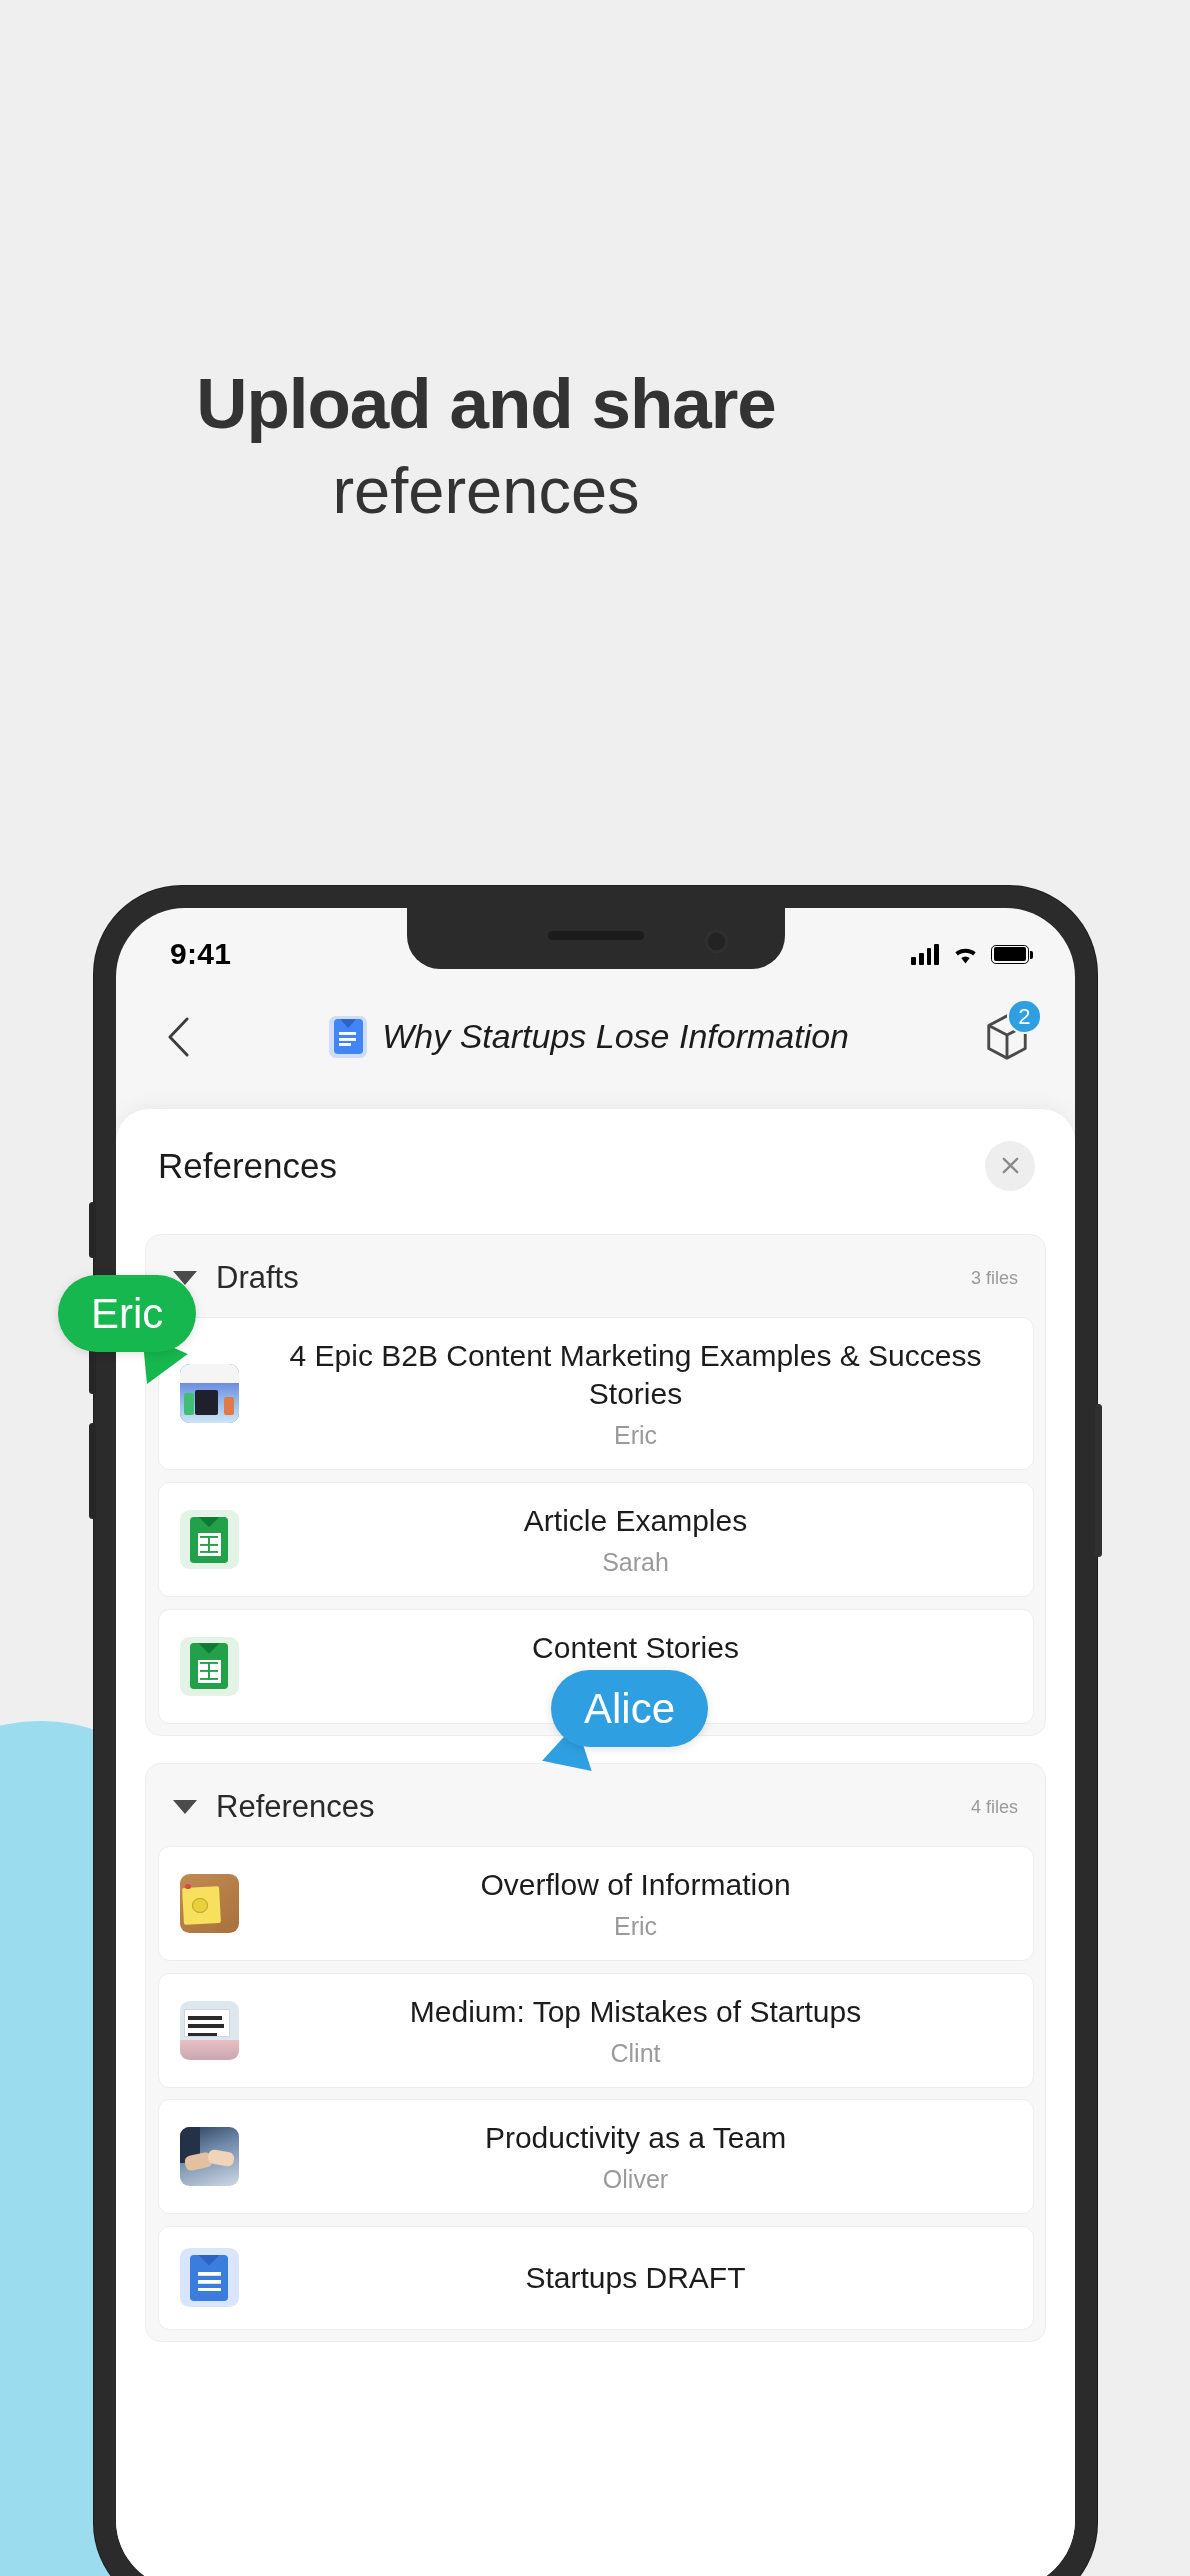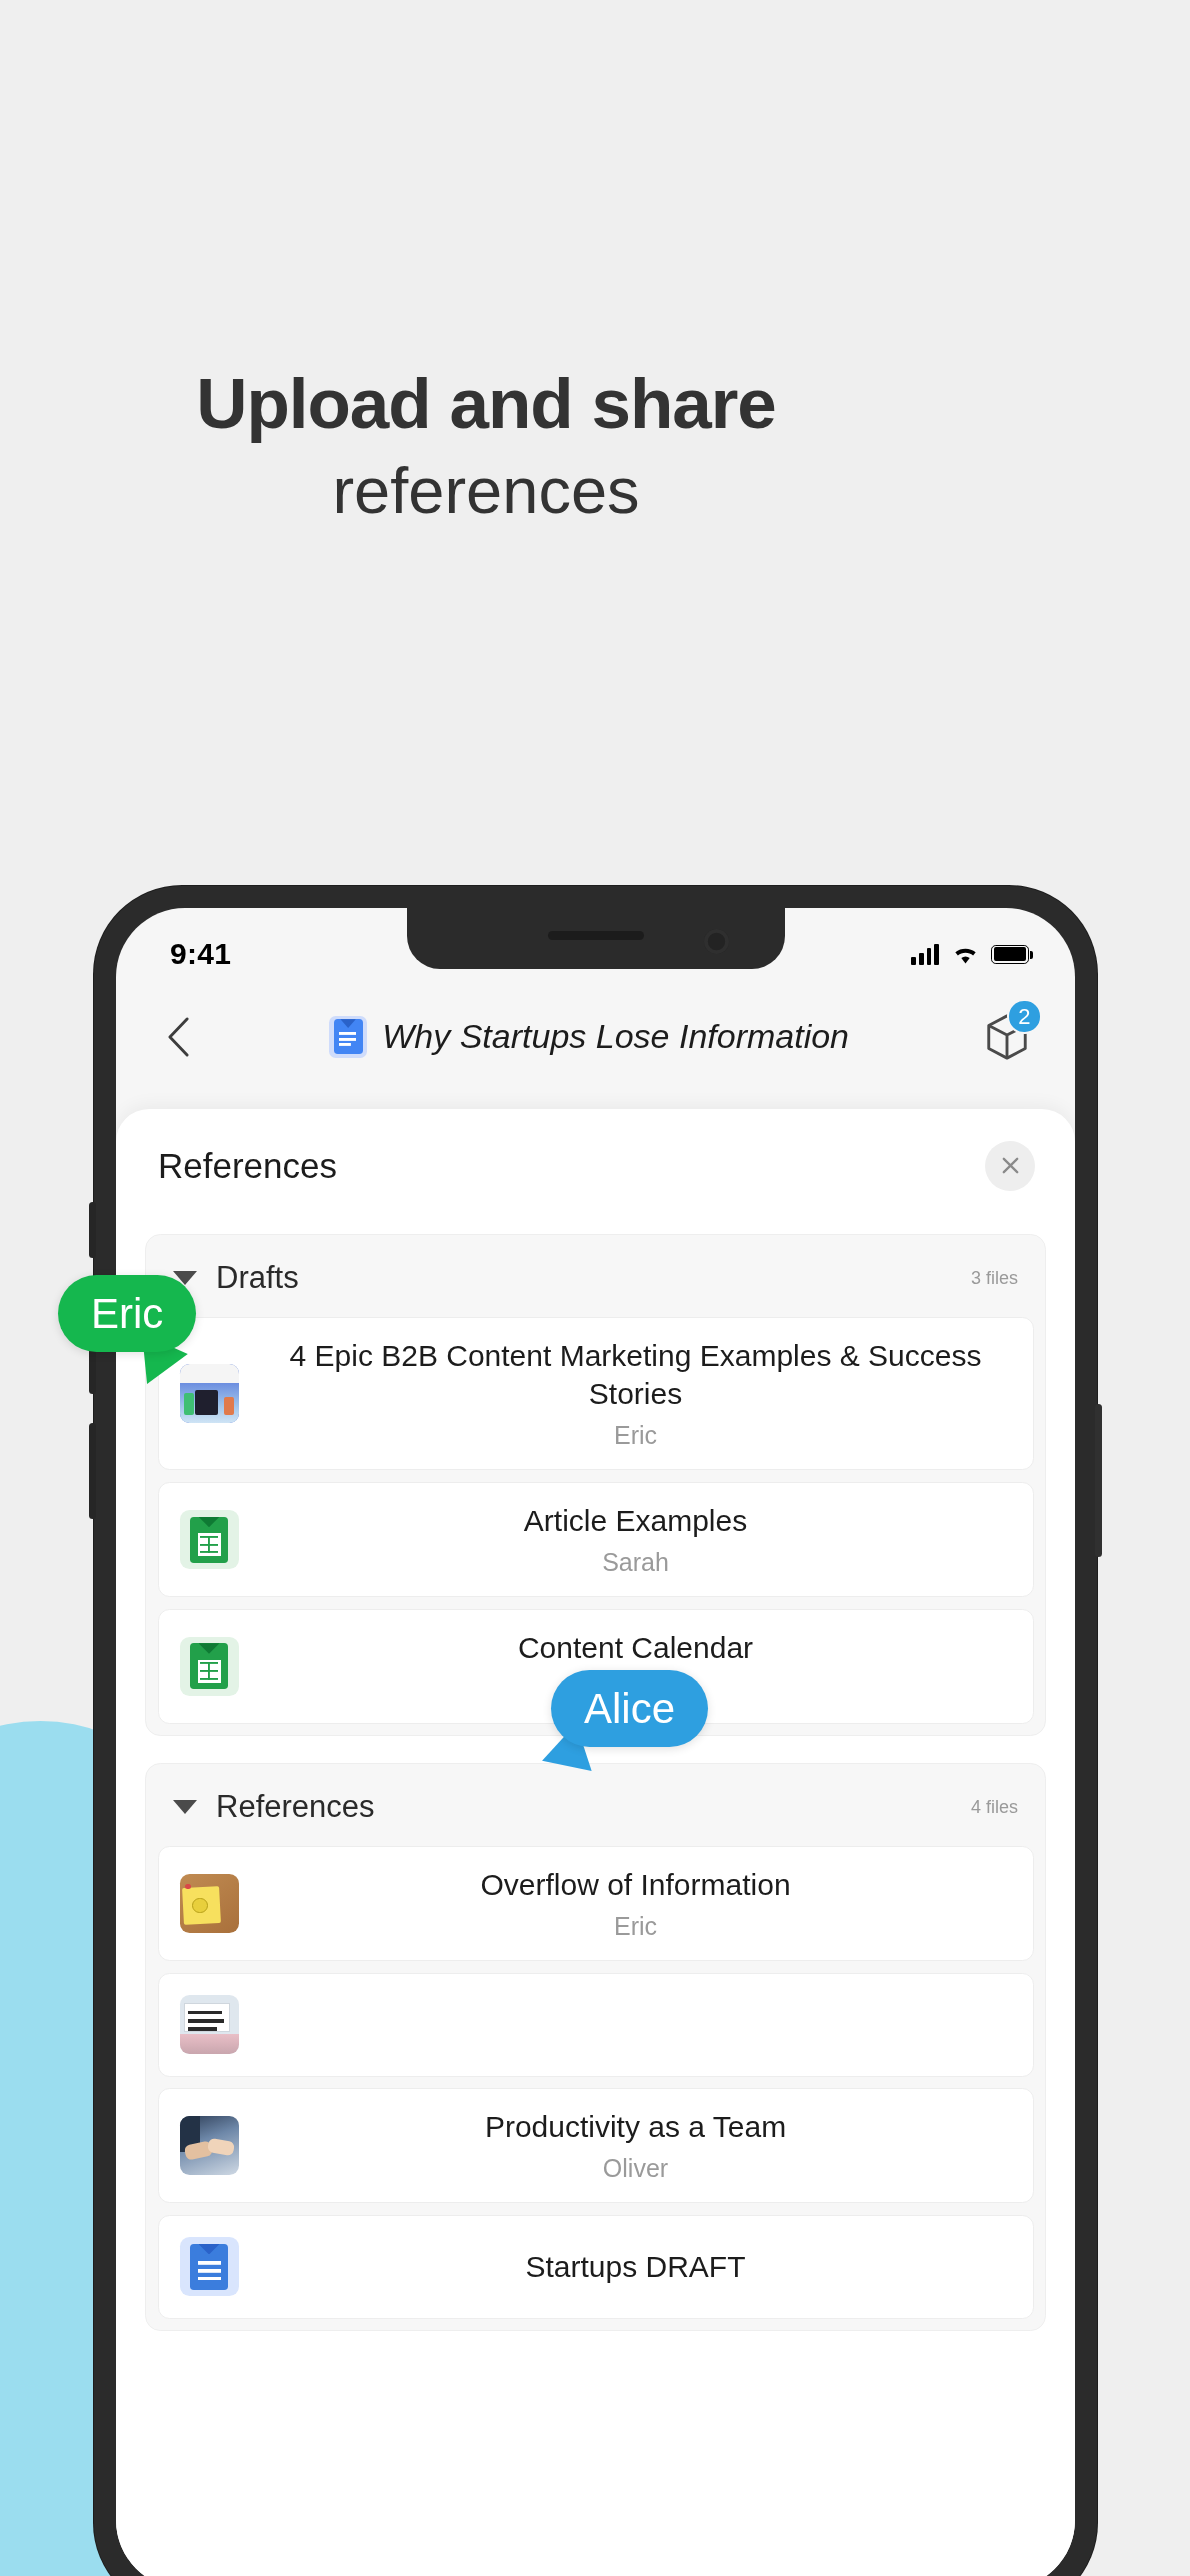--- a/index.html
+++ b/index.html
@@ -438,21 +438,21 @@
                 <span class="f-owner" style="display:block">Sarah</span>
               </span>
             </div>
 
             <div class="file">
               <span class="f-thumb ico-sheets">
                 <span class="nch"></span>
                   <span class="grid"></span>
               </span>
               <span class="f-text">
-                <span class="f-title" style="display:block">Content Calendar</span>
+                <span class="f-title" style="display:block">Content Stories</span>
                 <span class="f-owner" style="display:block">Alice</span>
               </span>
             </div>
 
           </div>
         </div>
 
         <div class="group">
           <div class="group-head">
             <span class="tri"></span>
@@ -474,20 +474,24 @@
             </div>
 
             <div class="file">
               <span class="f-thumb th-turn">
                 <span class="frame"></span>
                   <span class="l l1"></span>
                   <span class="l l2"></span>
                   <span class="l l3"></span>
                   <span class="bot"></span>
               </span>
+              <span class="f-text">
+                <span class="f-title" style="display:block">Medium: Top Mistakes of Startups</span>
+                <span class="f-owner" style="display:block">Clint</span>
+              </span>
             </div>
 
             <div class="file">
               <span class="f-thumb th-team">
                 <span class="dk"></span>
                   <span class="h1"></span>
                   <span class="h2"></span>
               </span>
               <span class="f-text">
                 <span class="f-title" style="display:block">Productivity as a Team</span>

